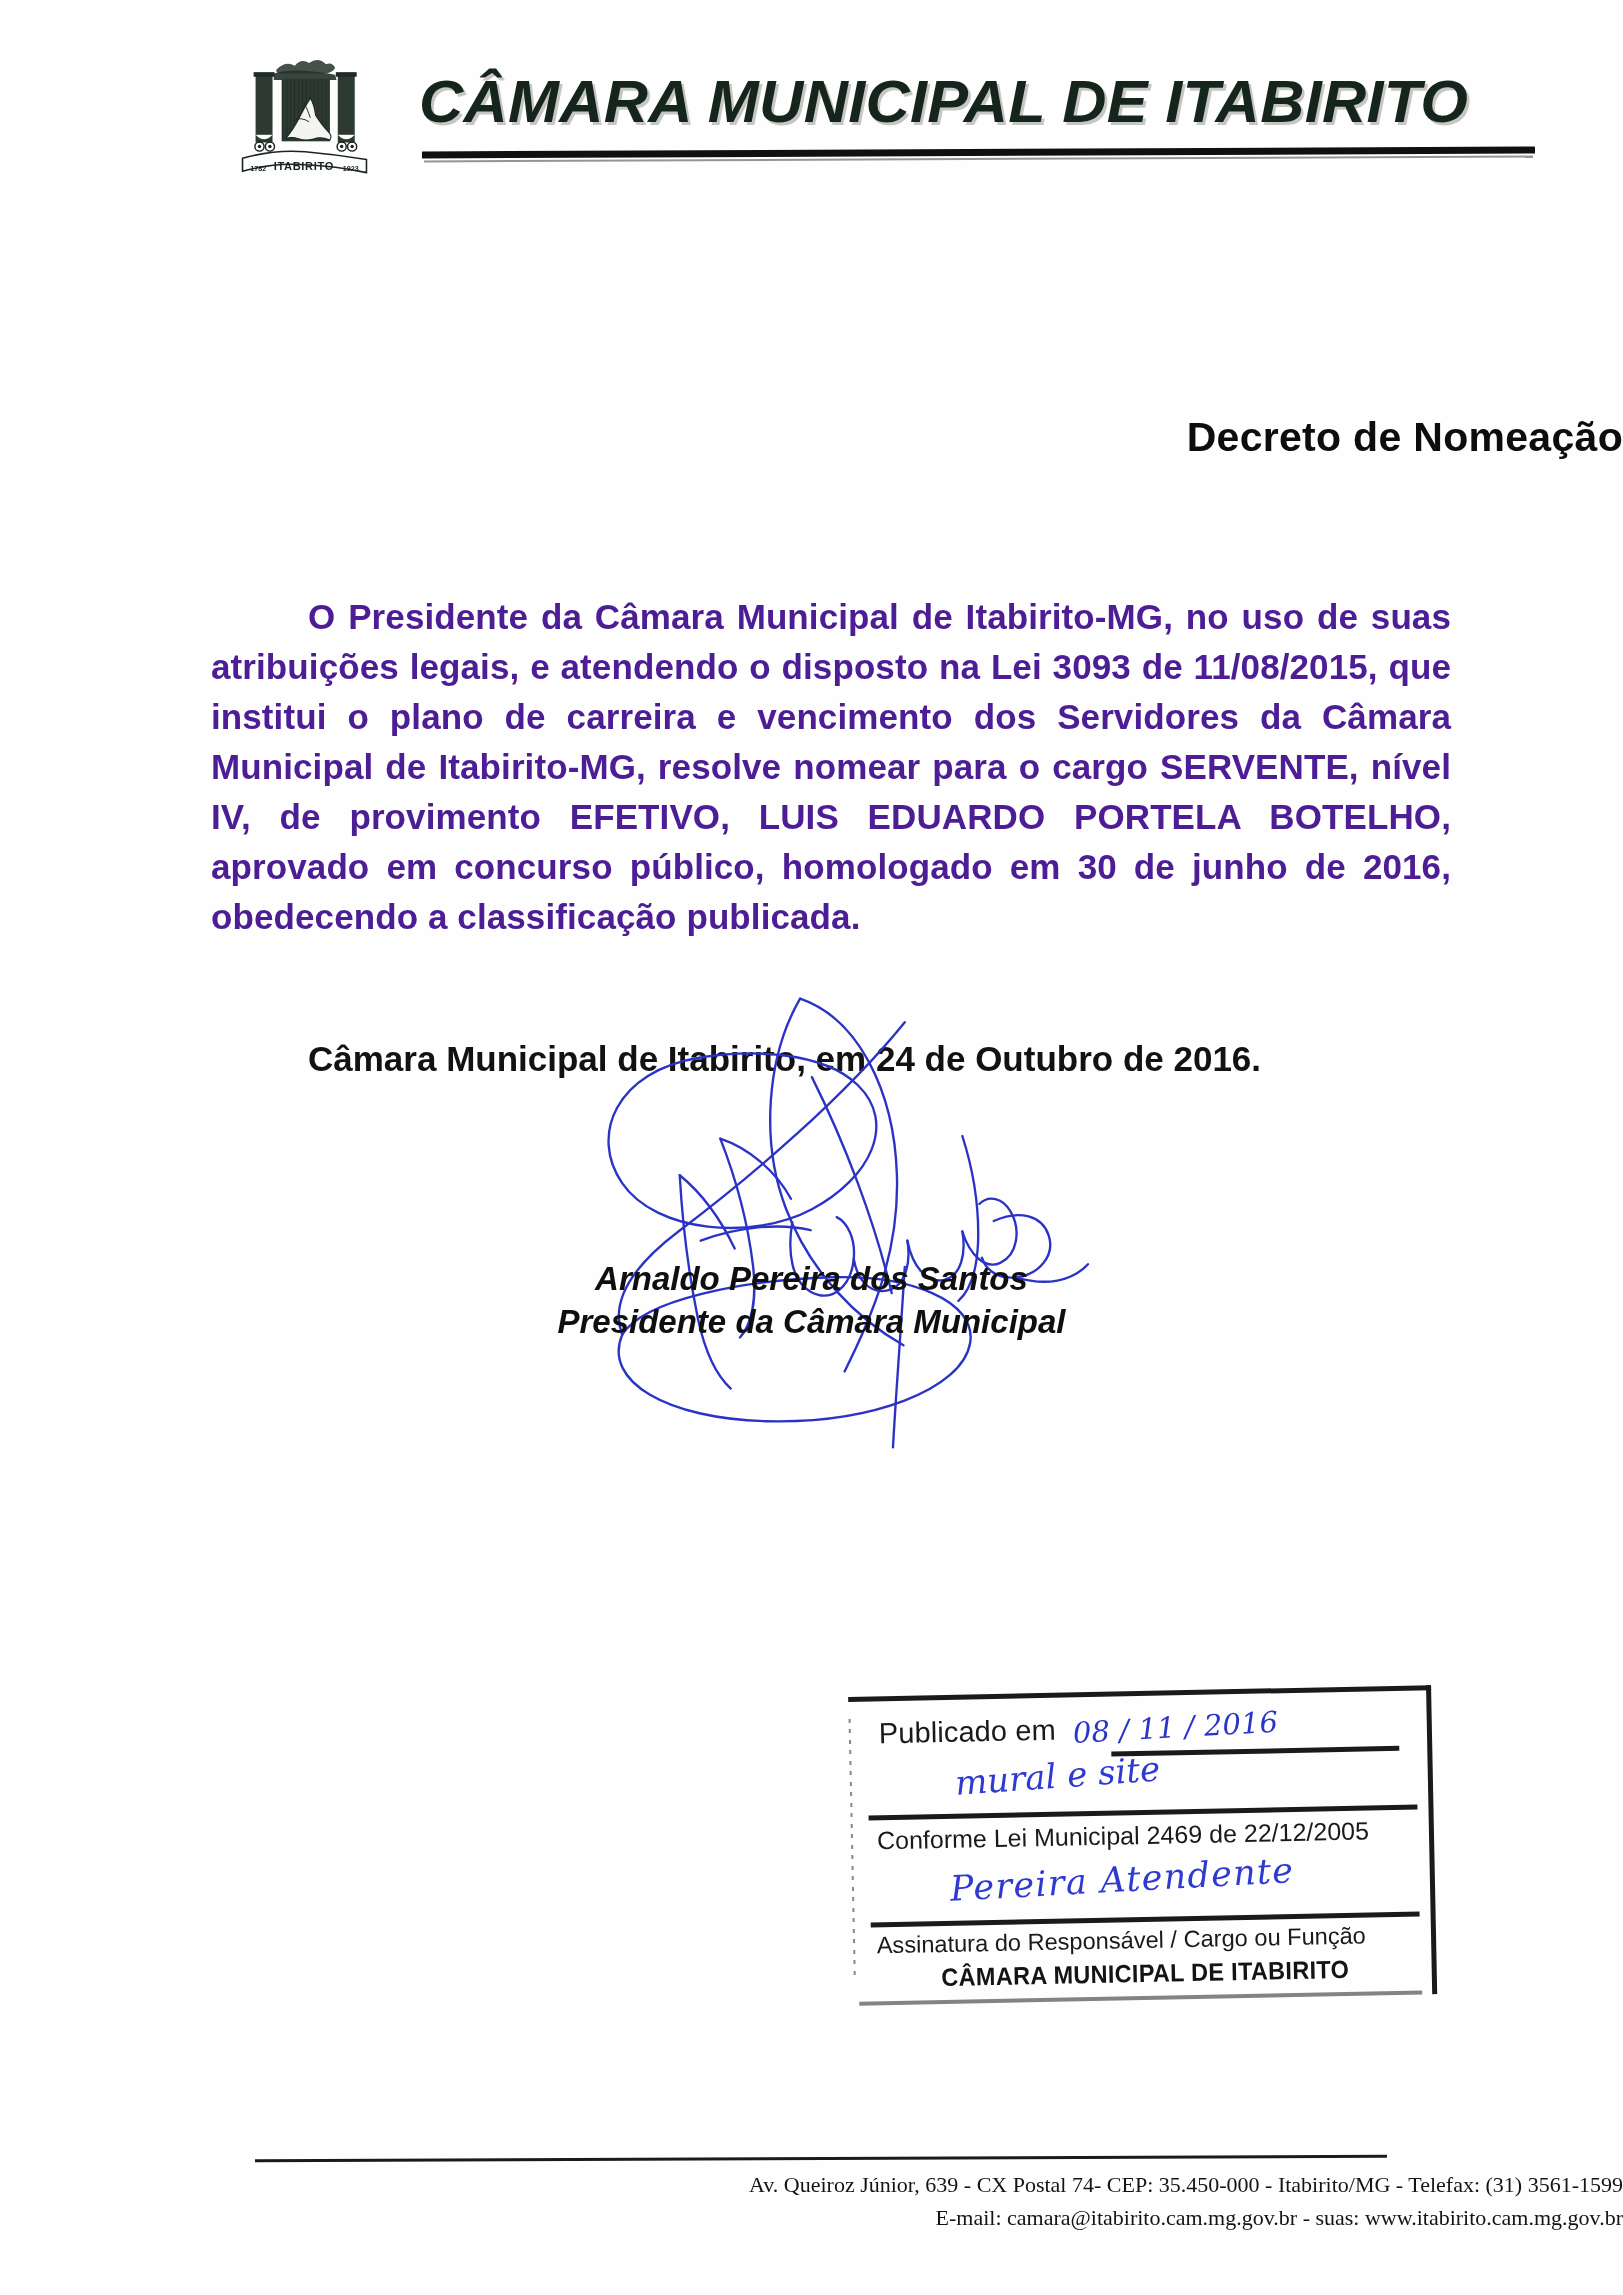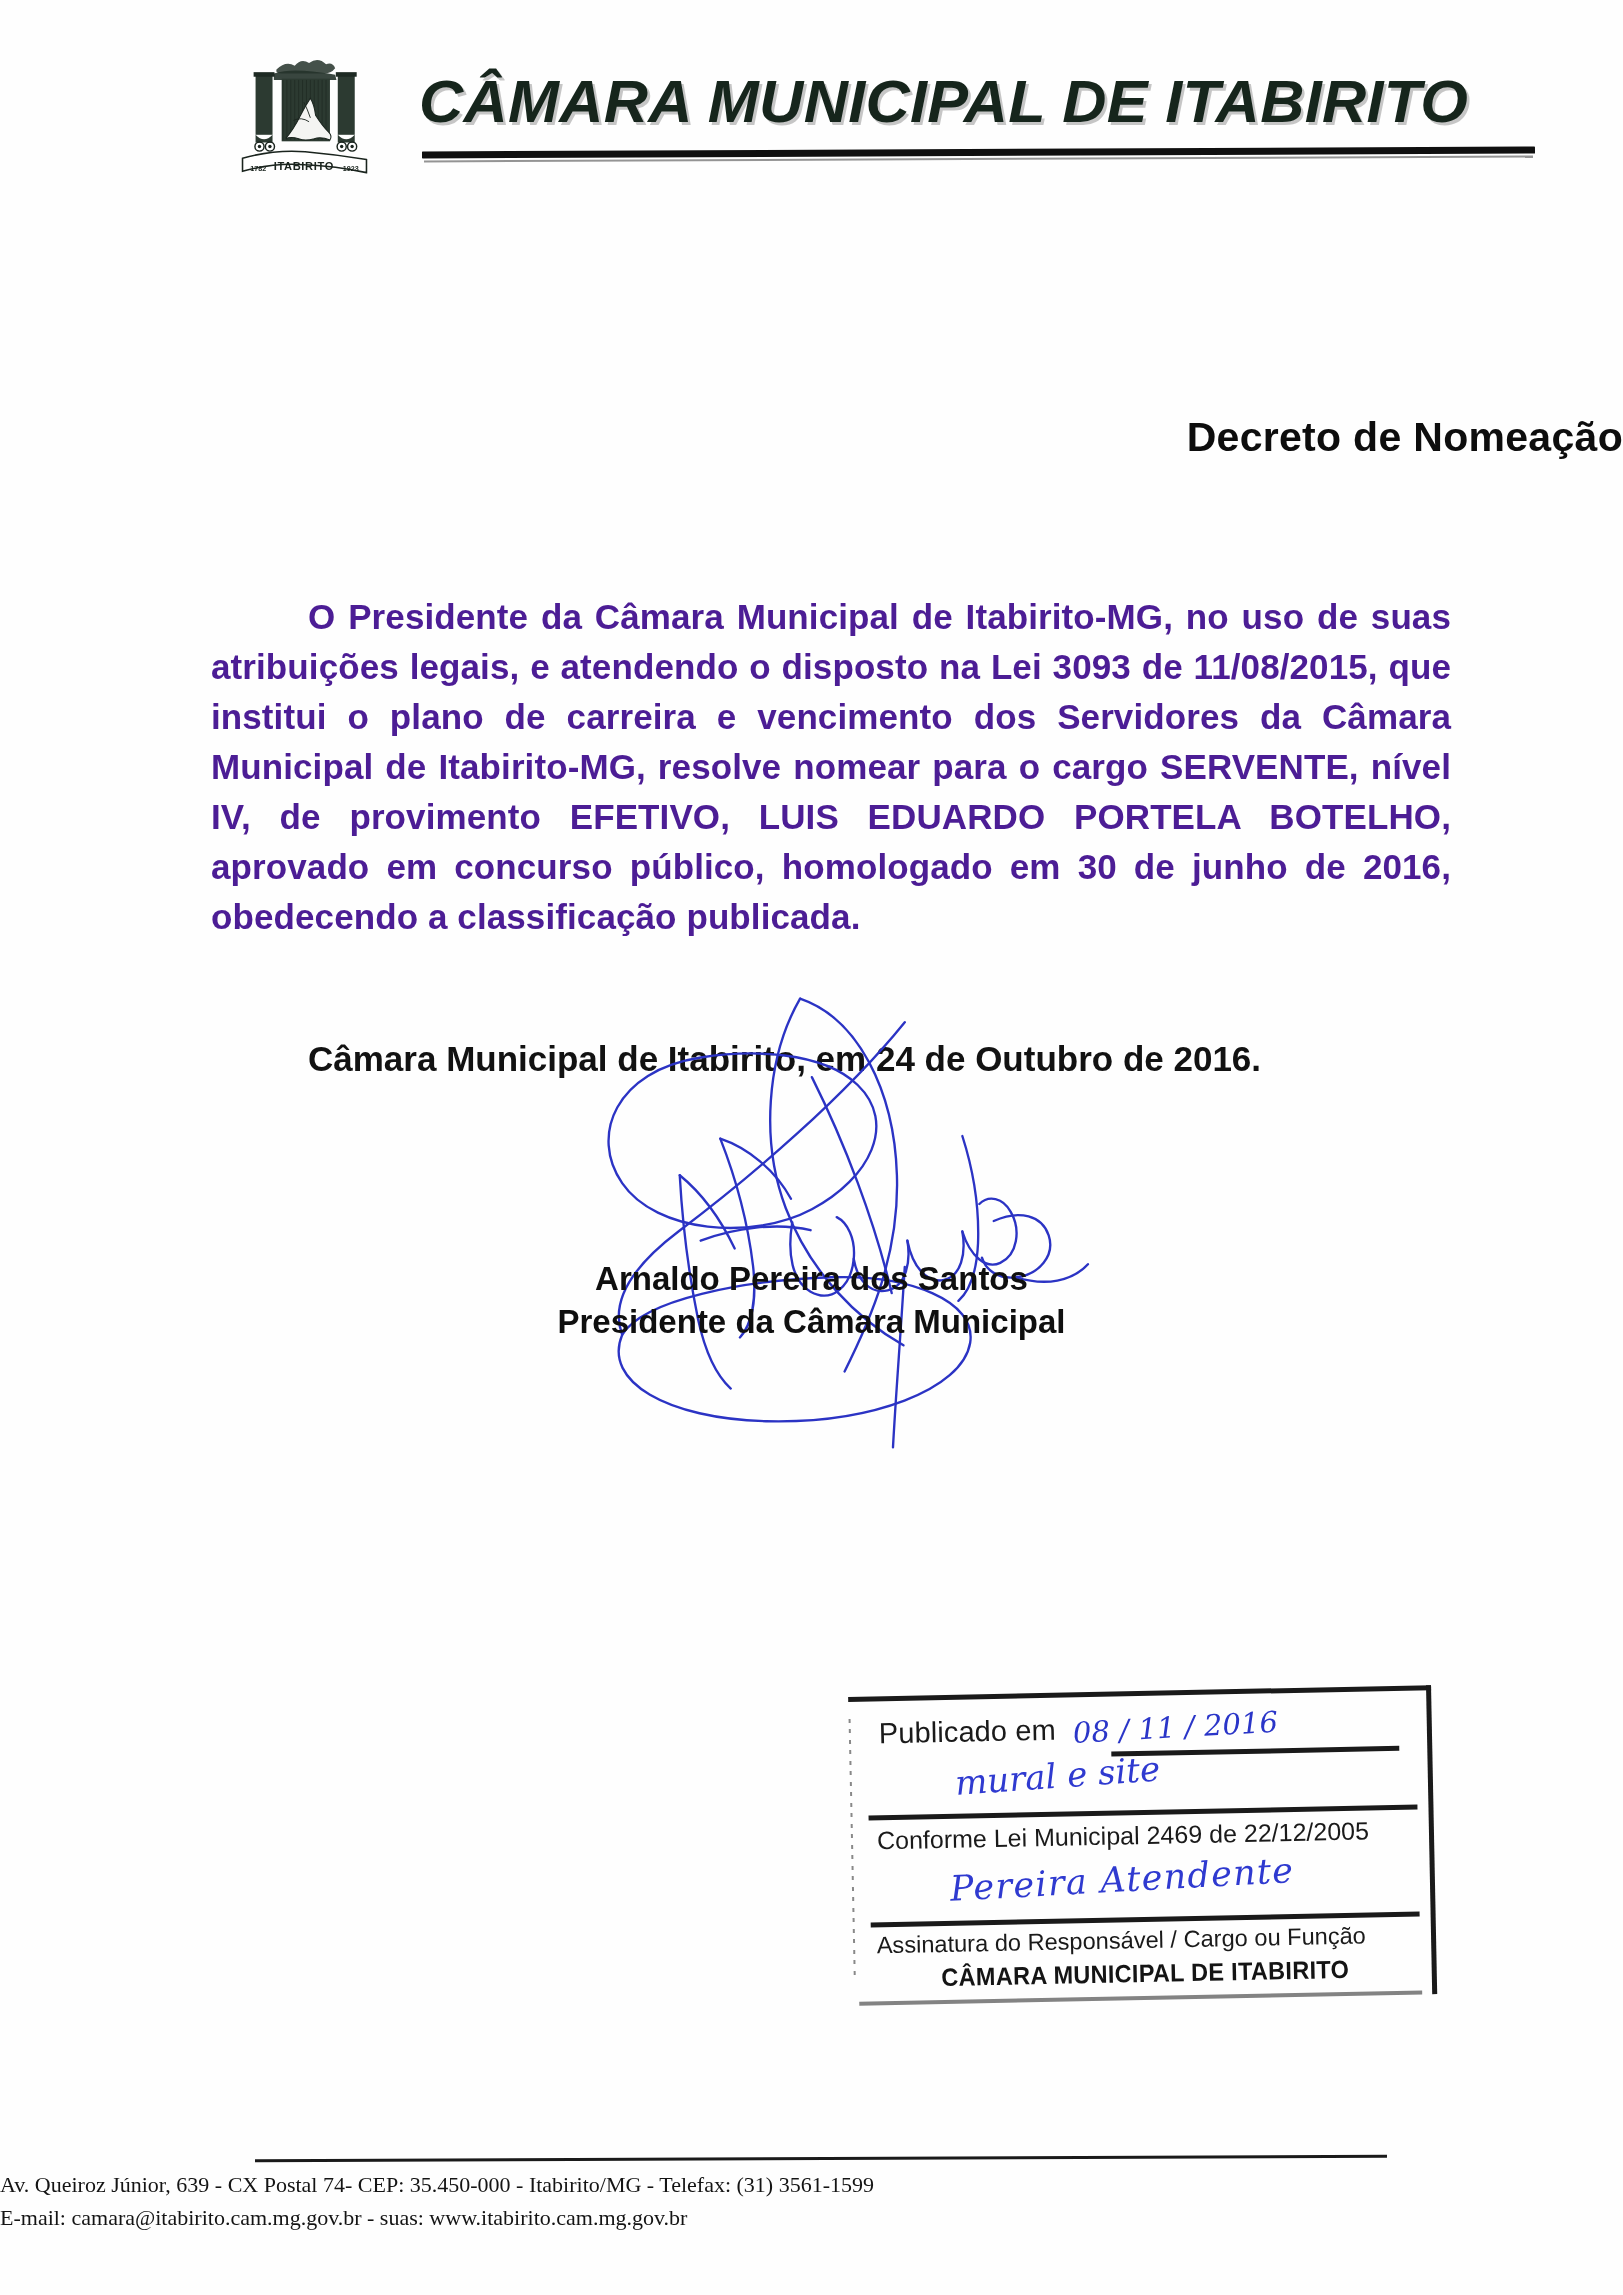--- a/index.html
+++ b/index.html
@@ -125,20 +125,21 @@
   .sig-name-block {
     position: absolute;
     left: 0;
     top: 1257px;
     width: 1623px;
     text-align: center;
     font-size: 33px;
     font-weight: 700;
     line-height: 43px;
     color: #0f0f0f;
+    font-style: italic;
   }
   .sig-name-block .line2 { font-weight: 600; }
 
   
   .stamp {
     position: absolute;
     left: 851px;
     top: 1674px;
     width: 583px;
     height: 326px;
@@ -256,21 +257,21 @@
     width: 1132px;
     height: 3.3px;
     background: #1a1a1a;
     transform: rotate(-0.22deg);
   }
   .footer {
     position: absolute;
     left: 0;
     top: 2168px;
     width: 1623px;
-    text-align: left;
+    text-align: right;
     font-family: "Liberation Serif", serif;
     font-size: 22px;
     line-height: 33px;
     color: #141414;
   }
   .footer .email-link { }
 </style>
 </head>
 <body>
 

